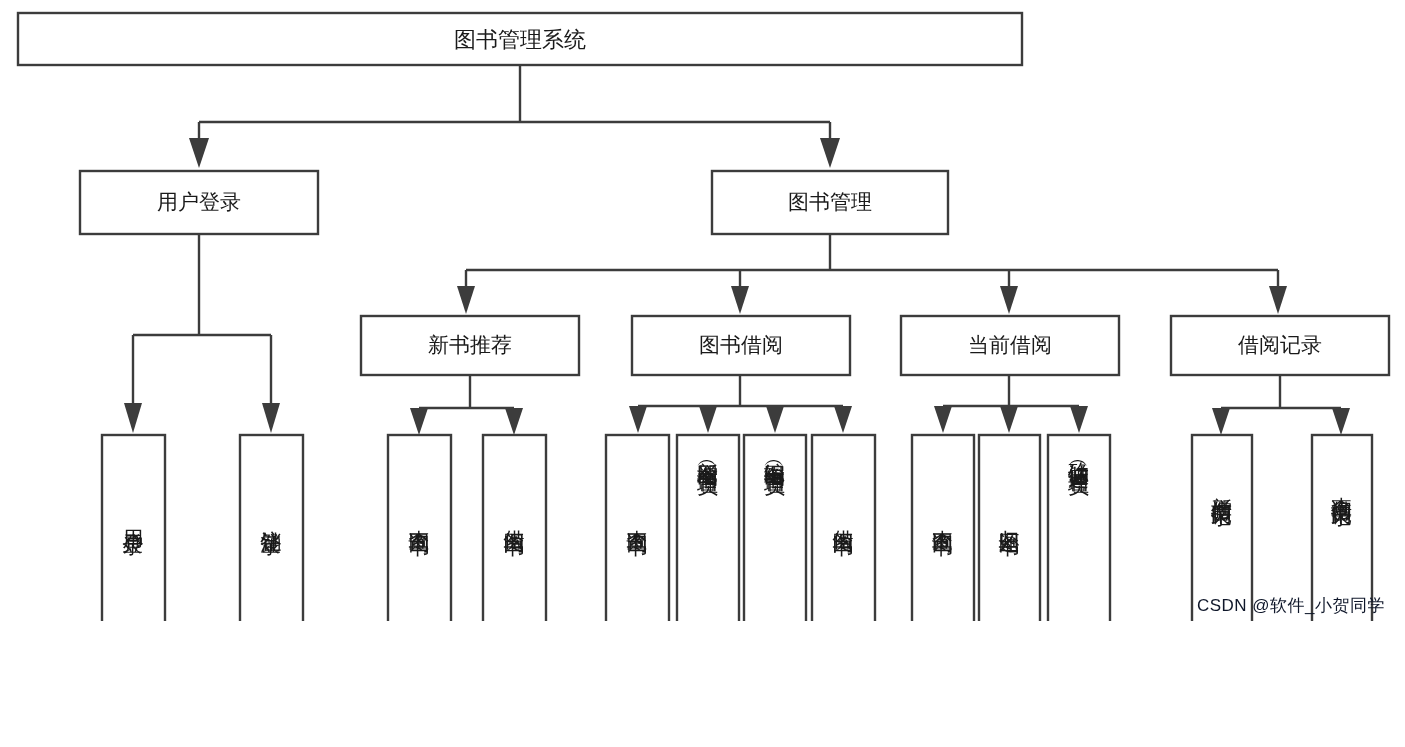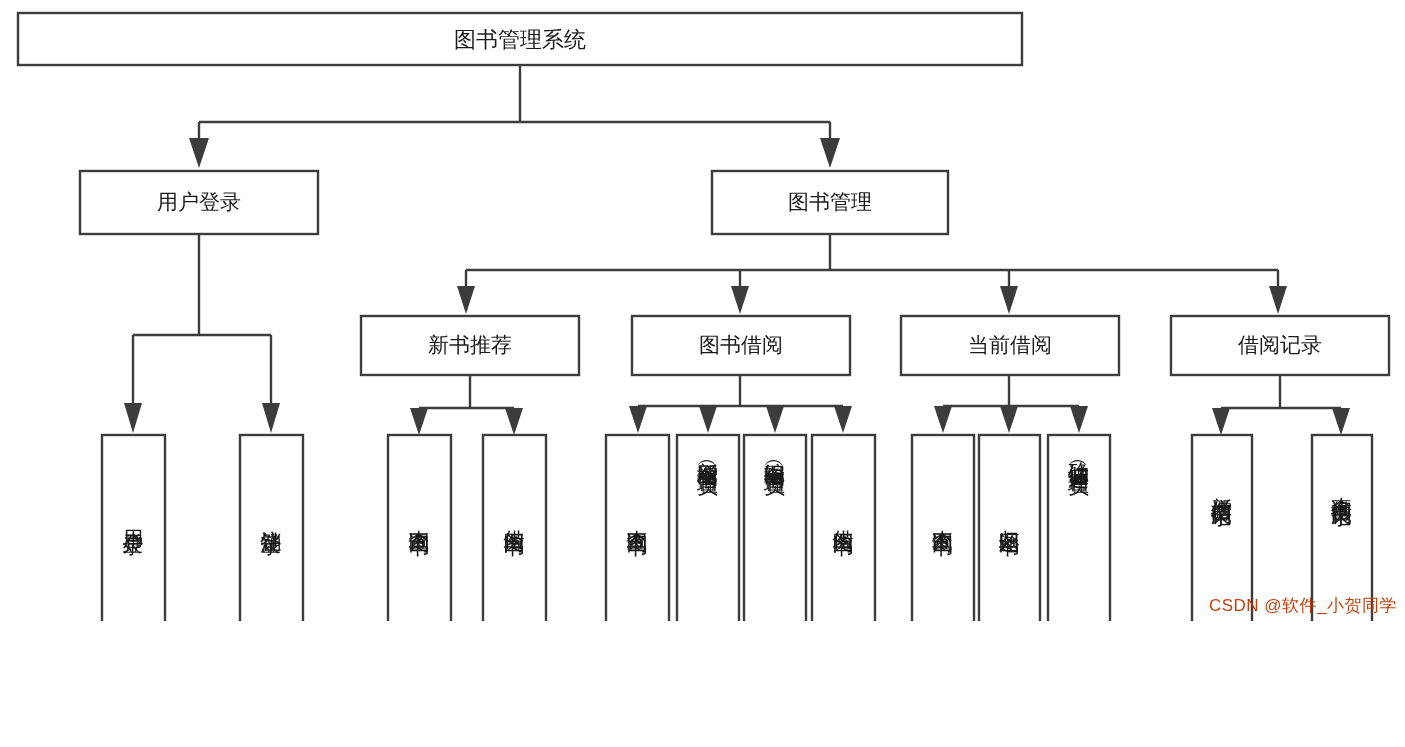--- a/index.html
+++ b/index.html
@@ -66,25 +66,25 @@
     text-orientation: upright;
     font-family: "Liberation Sans", "DejaVu Sans", sans-serif;
     font-size: 21px;
     line-height: 1;
     letter-spacing: 2px;
     color: #1a1a1a;
     white-space: nowrap;
   }
   .watermark {
     position: absolute;
-    right: 8px;
+    right: 20px;
     bottom: 4px;
     font-family: "Liberation Sans", "DejaVu Sans", sans-serif;
     font-size: 17px;
-    color: #c2410c;
+    color: #0f172a;
     letter-spacing: 0.5px;
     white-space: nowrap;
   }
 </style>
 </head>
 <body>
 
 <div id="diagram-root">
 
   <svg class="diagram-svg" viewBox="0 0 1405 747">

